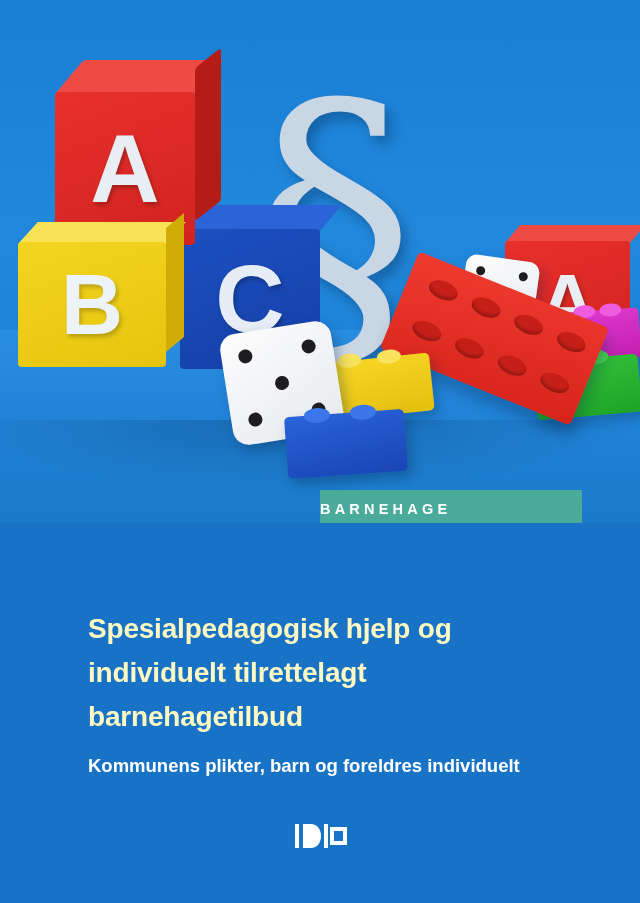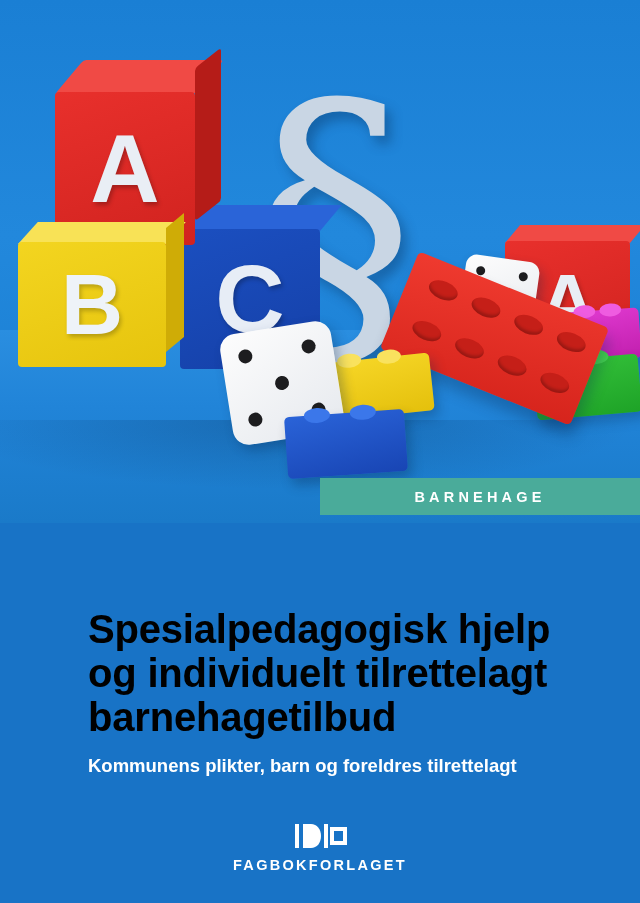--- a/index.html
+++ b/index.html
@@ -228,27 +228,27 @@
     background: linear-gradient(170deg, #e03ad0 0%, #c11fae 100%);
     transform: rotate(-4deg);
     box-shadow: 4px 6px 10px rgba(6,40,80,0.25);
   }
   .lego-magenta .stud { background: #ef5ce0; width: 22px; height: 13px; border-radius: 50%; }
 
   
   .series-band {
     position: absolute;
     left: 320px;
-    top: 478px;
-    width: 320px;
+    top: 490px;
+    width: 262px;
     height: 37px;
     background: #4aab9a;
     display: flex;
     align-items: center;
-    justify-content: center;
+    justify-content: flex-start;
   }
   .series-band span {
     color: #ffffff;
     font-size: 14.5px;
     font-weight: bold;
     letter-spacing: 4.2px;
   }
 
   
   .panel {
@@ -265,22 +265,22 @@
     top: 29px;
     color: #ffffff;
     font-size: 22.5px;
     font-weight: bold;
   }
   .title {
     position: absolute;
     left: 88px;
     top: 84px;
     width: 490px;
-    color: #000000;
-    font-size: 40px;
+    color: #fef9c3;
+    font-size: 28px;
     font-weight: bold;
     line-height: 44px;
     letter-spacing: -0.2px;
   }
   .subtitle {
     position: absolute;
     left: 88px;
     top: 232px;
     width: 500px;
     color: #ffffff;
@@ -399,26 +399,25 @@
       </div>
     </div>
 
     <div class="series-band">
       <span>BARNEHAGE</span>
     </div>
   </div>
 
   <div class="panel">
     <div class="title">Spesialpedagogisk hjelp og individuelt tilrettelagt barnehagetilbud</div>
-    <div class="subtitle">Kommunens plikter, barn og foreldres tilrettelagt</div>
+    <div class="subtitle">Kommunens plikter, barn og foreldres individuelt</div>
 
     <div class="publisher">
       <svg class="logo-mark" viewBox="0 0 58 30">
         <rect x="4" y="3" width="4" height="24" fill="#ffffff"></rect>
         <path d="M12 3 L12 27 L20 27 C26 27 30 22 30 15 C30 8 26 3 20 3 Z" fill="#ffffff"></path>
         <rect x="33" y="3" width="4" height="24" fill="#ffffff"></rect>
         <rect x="41" y="8" width="13" height="14" fill="none" stroke="#ffffff" stroke-width="4"></rect>
       </svg>
-      <div class="publisher-name">FAGBOKFORLAGET</div>
     </div>
   </div>
 
 </div>
 
 </body></html>

